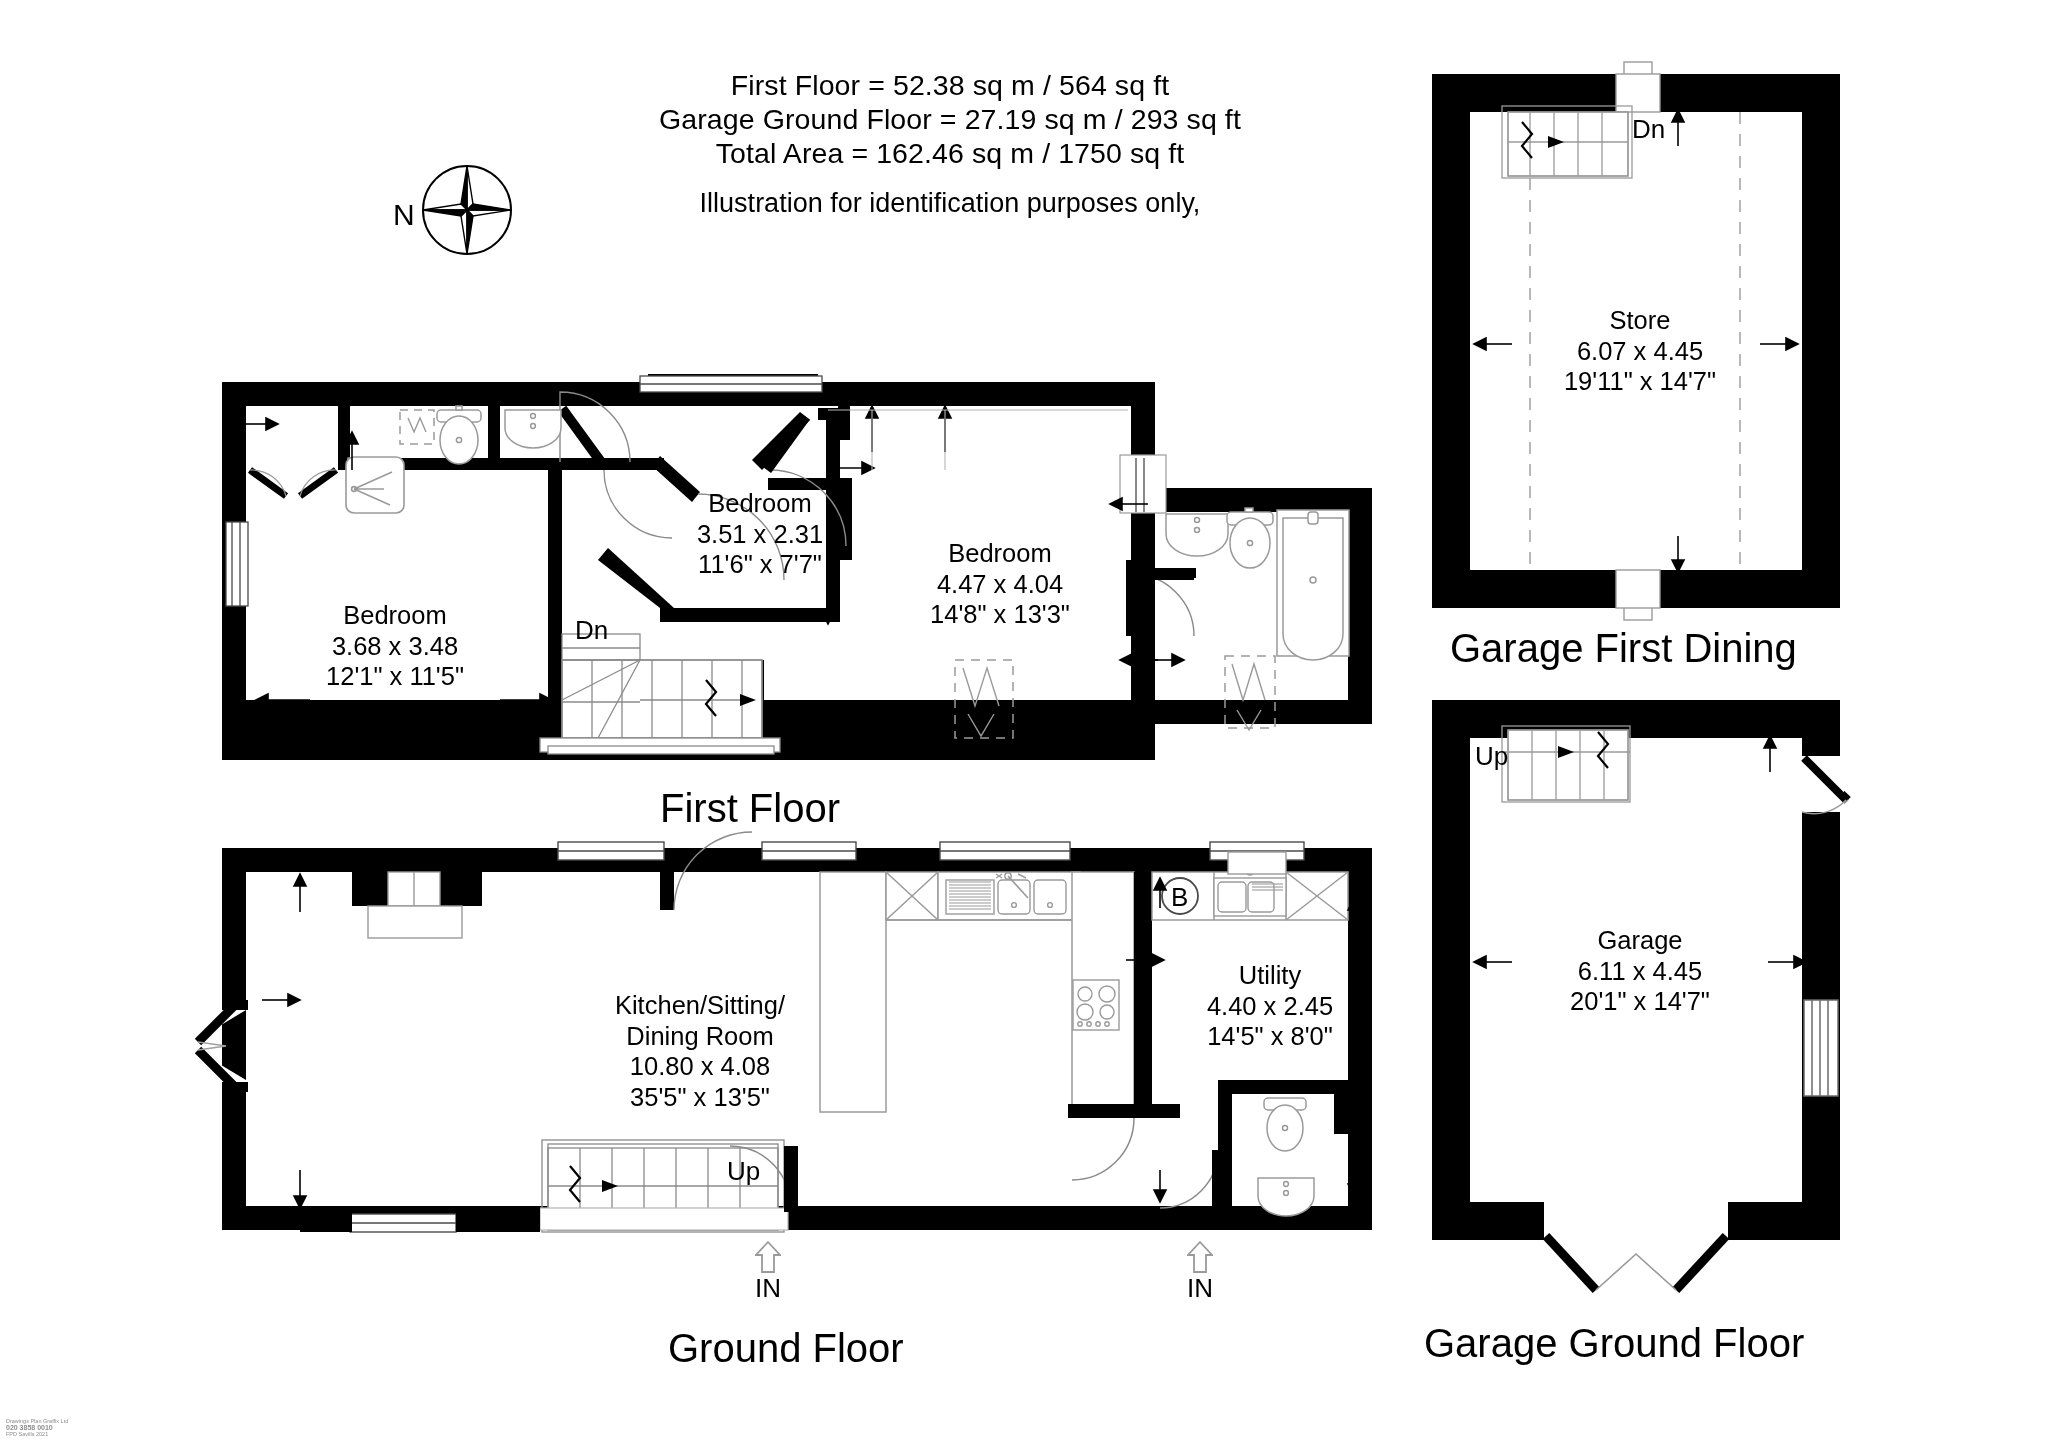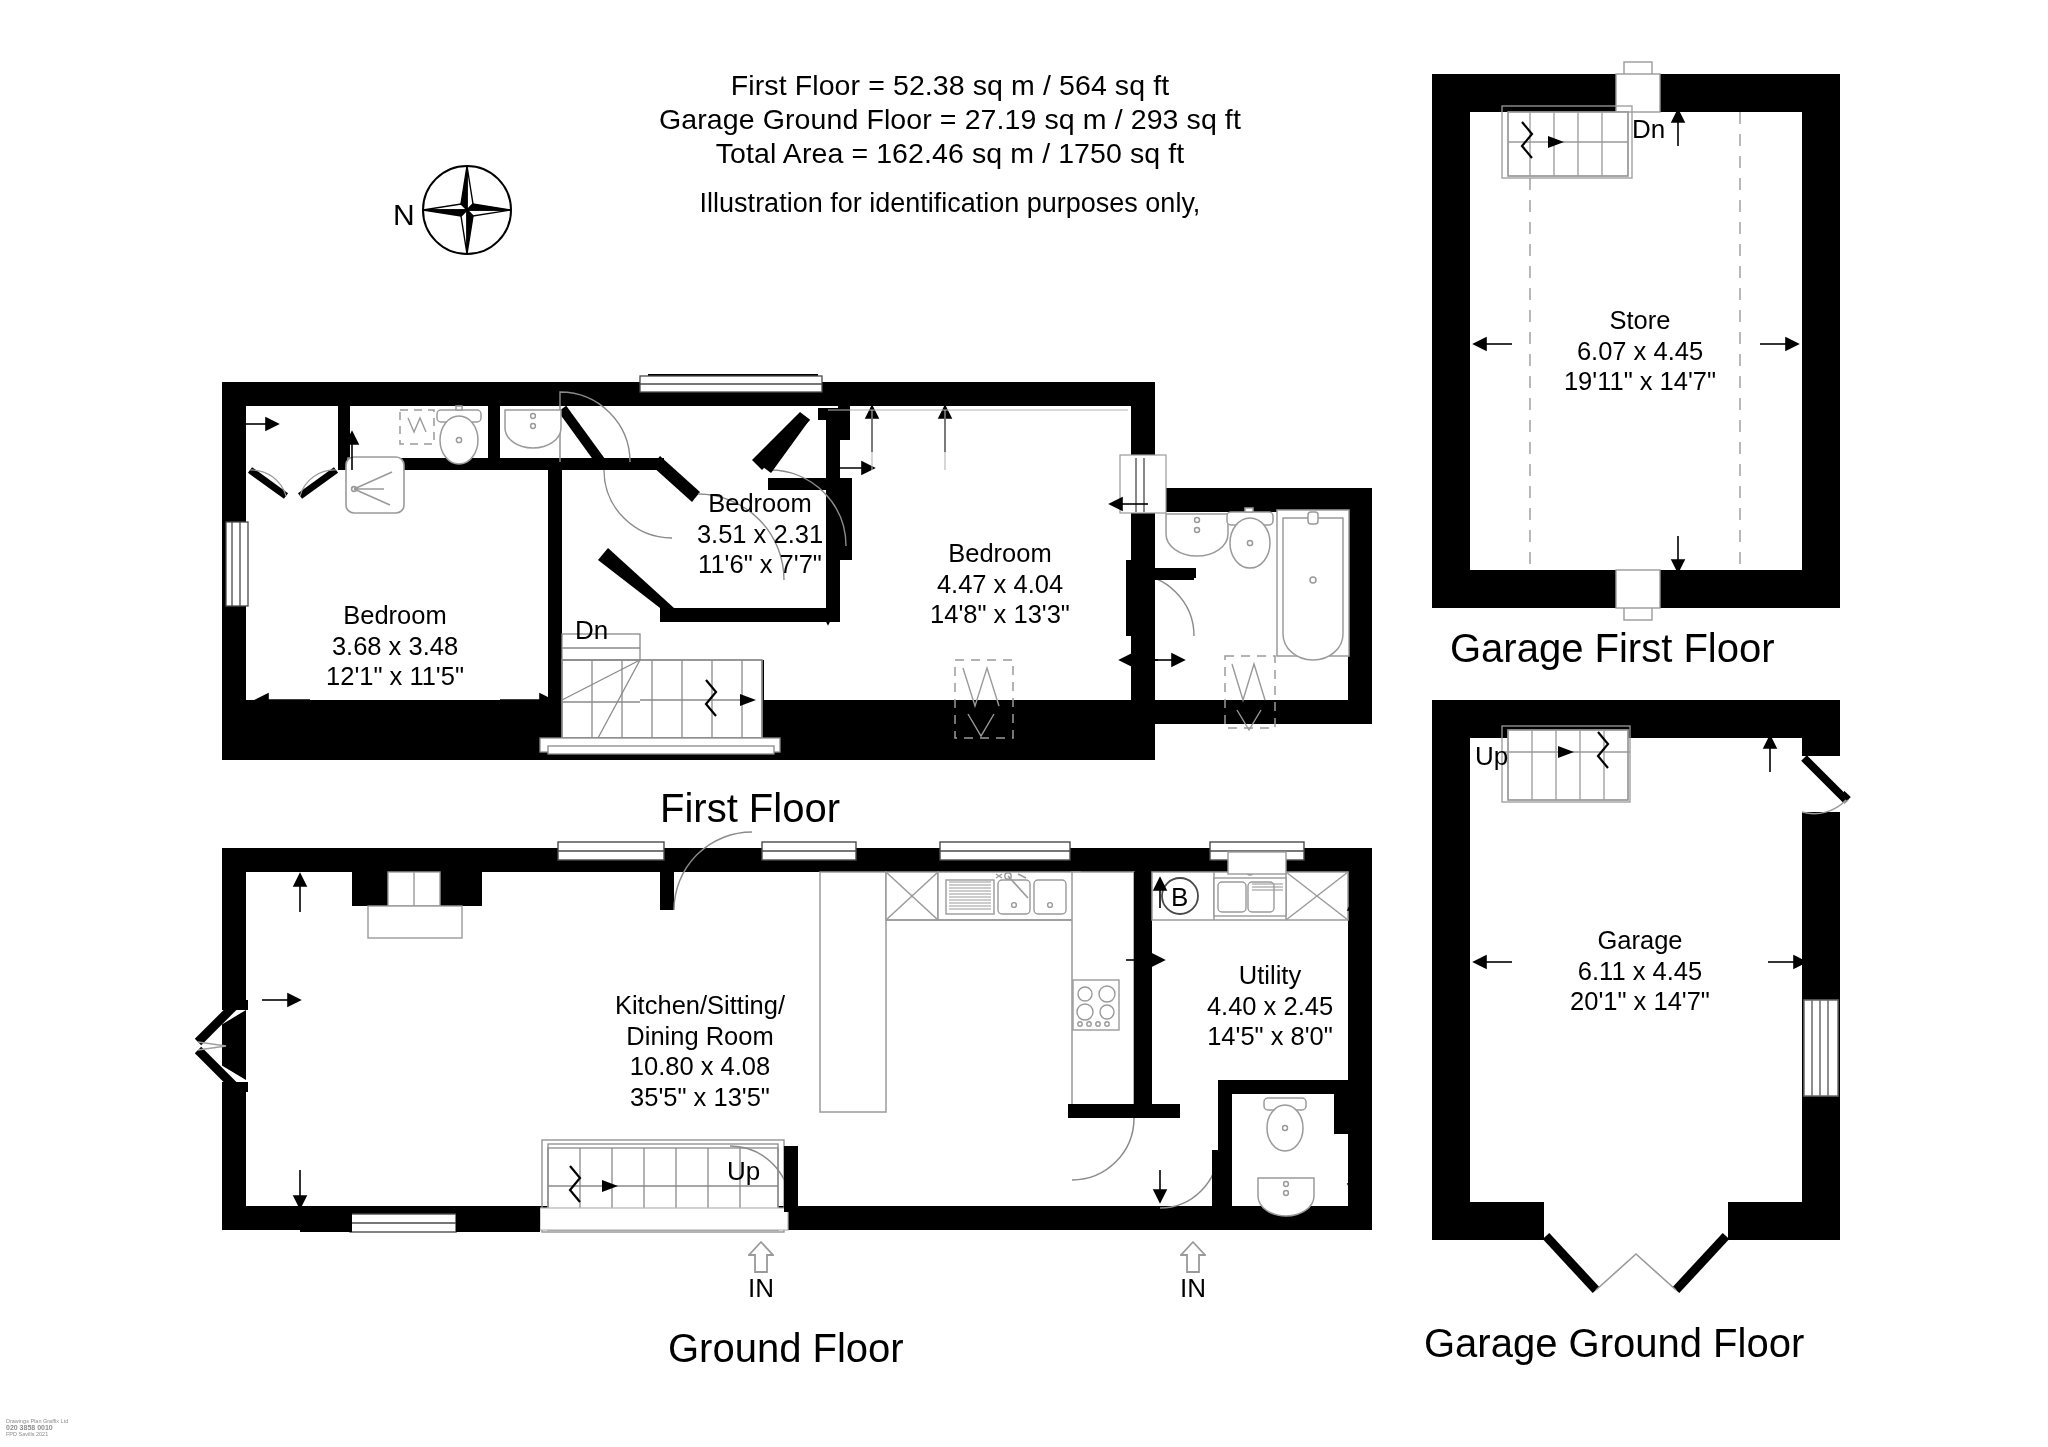--- a/index.html
+++ b/index.html
@@ -94,21 +94,21 @@
     white-space: nowrap;
   }
   #lbl-dn-ff     { left: 575px;  top: 616px; }
   #lbl-up-gf     { left: 727px;  top: 1157px; }
   #lbl-dn-gar    { left: 1632px; top: 115px; }
   #lbl-up-gar    { left: 1475px; top: 742px; }
 
   .in-marker {
     position: absolute;
     width: 40px;
-    text-align: left;
+    text-align: center;
     font-size: 26px;
     line-height: 28px;
   }
   #in-left  { left: 748px; top: 1240px; }
   #in-right { left: 1180px; top: 1240px; }
   .in-marker .in-arrow { display: block; height: 34px; }
   .in-marker .in-text  { display: block; }
 
   .b-circle-label {
     position: absolute;
@@ -787,20 +787,20 @@
   <span class="in-arrow">
     <svg width="26" height="34" viewBox="0 0 26 34">
         <polygon points="13,2 25,15 19,15 19,32 7,32 7,15 1,15" fill="#ffffff" stroke="#9a9a9a" stroke-width="1.8"></polygon>
       </svg>
   </span>
   <span class="in-text">IN</span>
 </div>
 
 <div class="floor-title" id="title-first-floor">First Floor</div>
 <div class="floor-title" id="title-ground-floor">Ground Floor</div>
-<div class="floor-title" id="title-garage-first">Garage First Floor</div>
+<div class="floor-title" id="title-garage-first">Garage First Dining</div>
 <div class="floor-title" id="title-garage-ground">Garage Ground Floor</div>
 
 <div id="footer-credit">
   <span>Drawings Plan Graffix Ltd</span>
   <span class="bold-line">020 3858 0010</span>
   <span>FPD Savills 2021</span>
 </div>
 
 </body></html>

